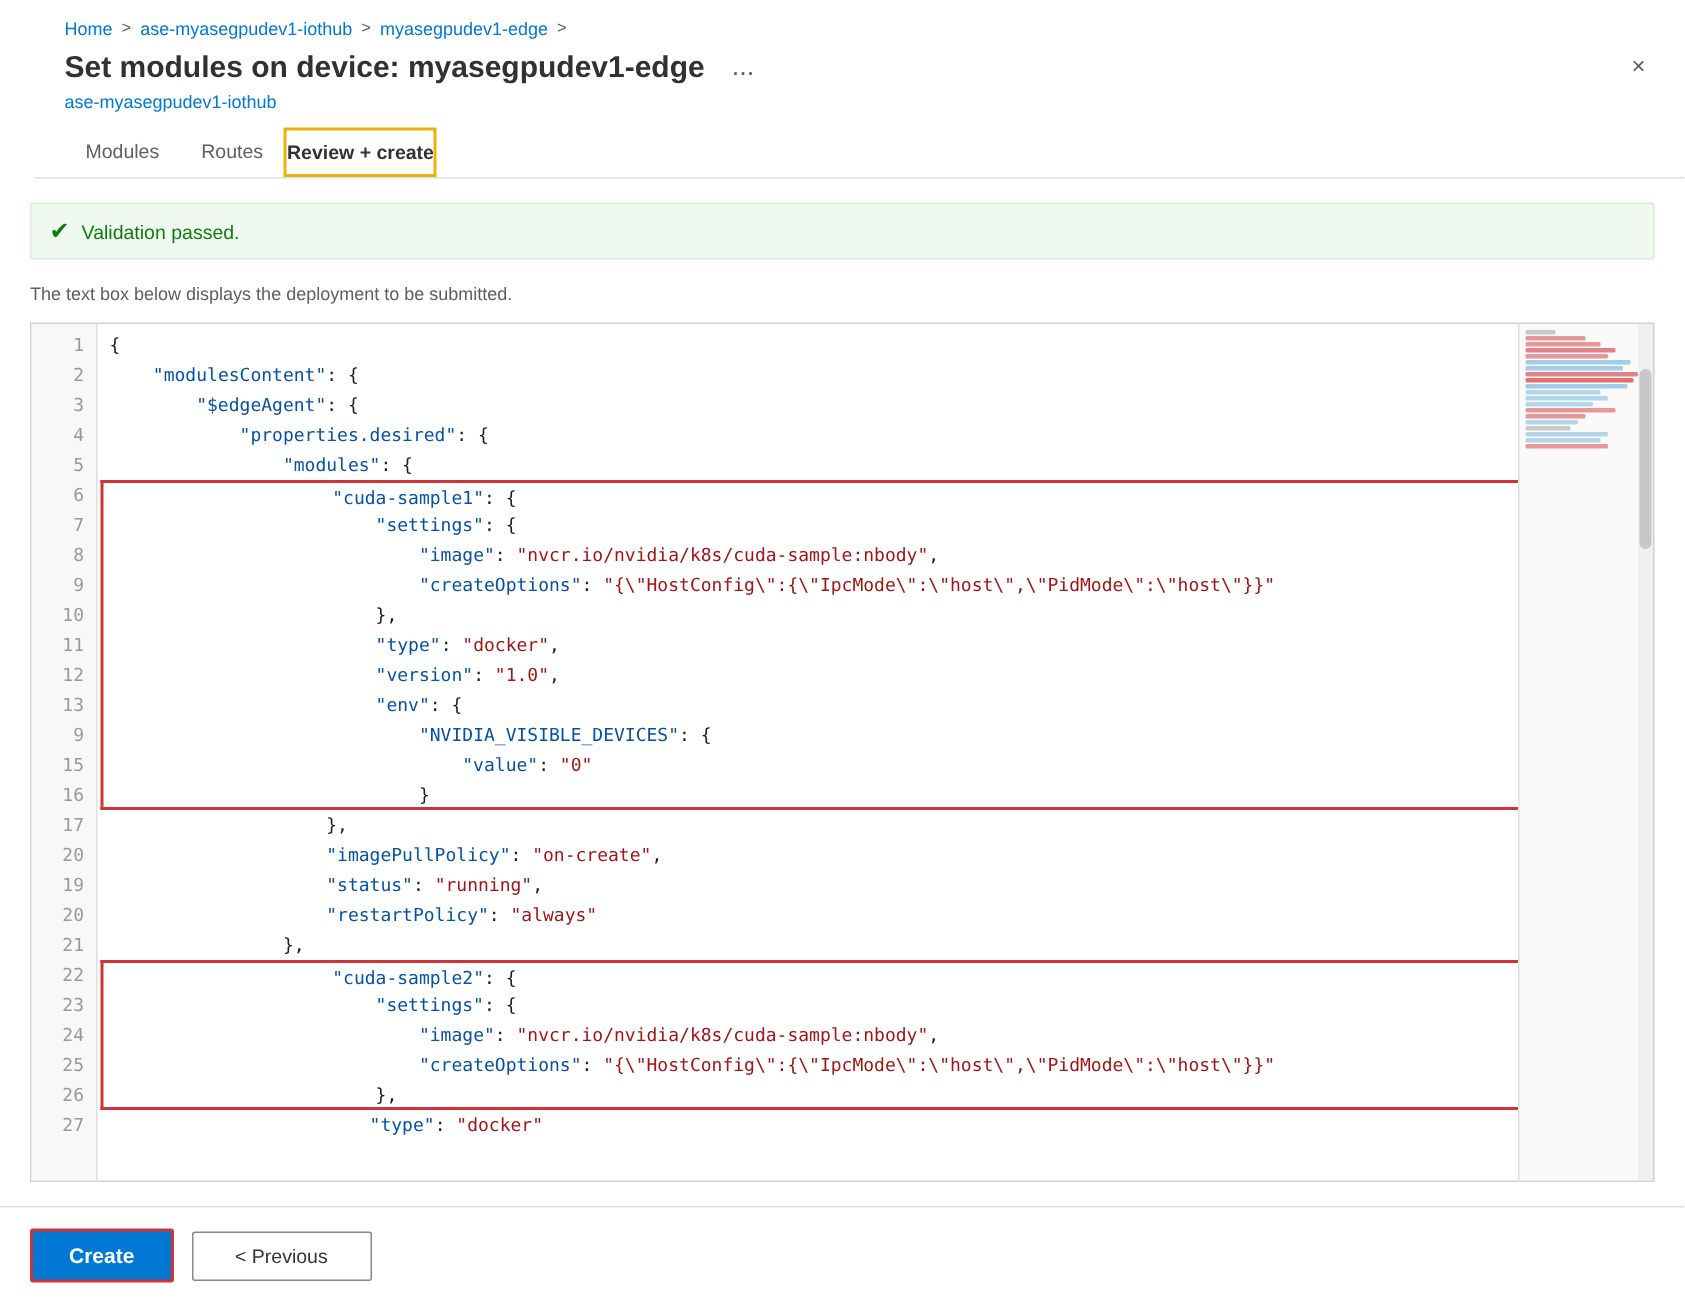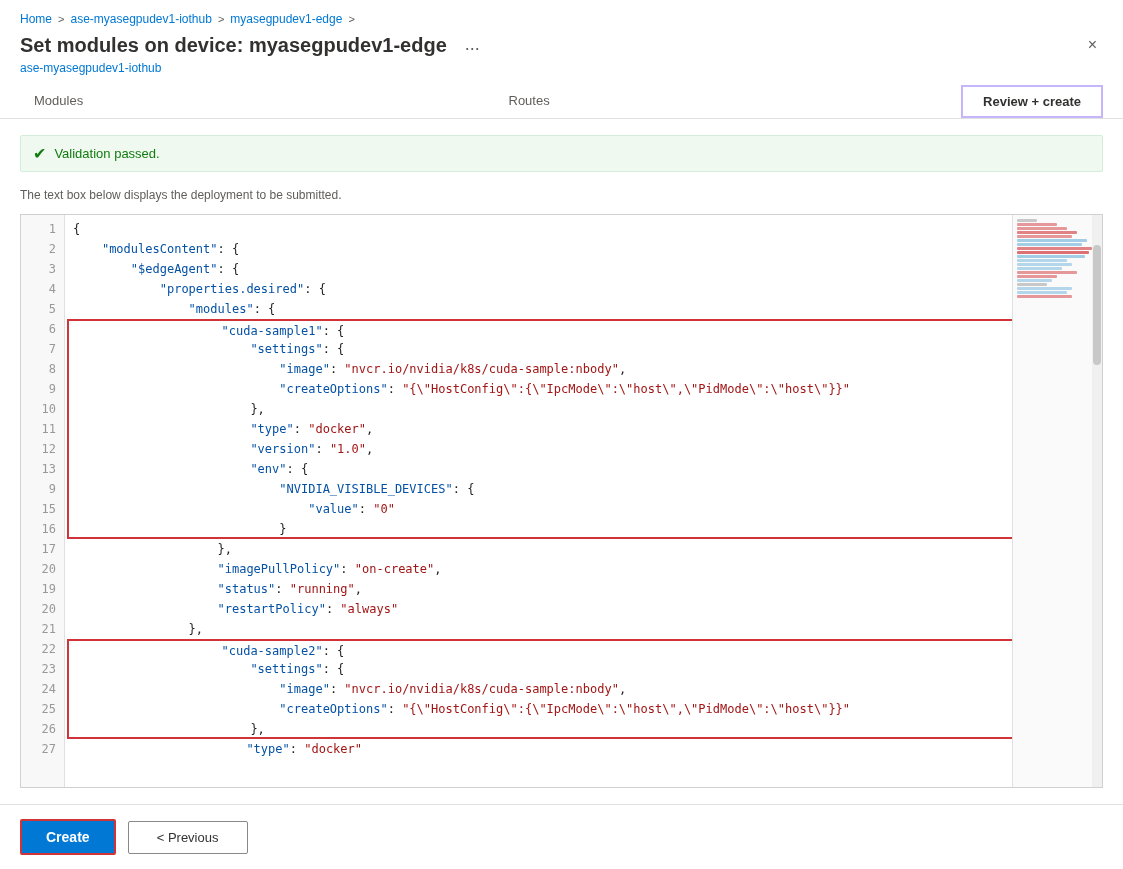--- a/index.html
+++ b/index.html
@@ -1,33 +1,33 @@
 <!DOCTYPE html>
 <html><head>
   <meta charset="utf-8">
   <style>
     * { box-sizing: border-box; margin: 0; padding: 0; }
     body { font-family: 'Segoe UI', Arial, sans-serif; font-size: 13px; background: #fff; color: #333; width: 1123px; height: 869px; overflow: hidden; display: flex; flex-direction: column; }
 
-    .top-bar { padding: 12px 20px 0 20px; border-bottom: 1px solid #e0e0e0; }
+    .top-bar { padding: 12px 20px 0 20px; border-bottom: 1px solid #e0e0e0; margin-left: 23px; }
     .breadcrumb { display: flex; align-items: center; gap: 6px; font-size: 12px; color: #0078d4; margin-bottom: 8px; }
     .breadcrumb span { color: #605e5c; }
     .breadcrumb a { color: #0078d4; text-decoration: none; cursor: pointer; }
     .breadcrumb-sep { color: #605e5c; font-size: 11px; }
 
     .page-header { display: flex; align-items: flex-start; justify-content: space-between; margin-bottom: 4px; }
     .page-title { font-size: 20px; font-weight: 600; color: #323130; }
     .page-dots { font-size: 18px; color: #605e5c; margin-left: 10px; cursor: pointer; }
     .close-btn { font-size: 16px; color: #605e5c; cursor: pointer; background: none; border: none; padding: 2px 6px; }
     .page-subtitle { font-size: 12px; color: #0078d4; margin-bottom: 10px; }
 
-    .tabs { display: flex; gap: 0; justify-content: space-between; }
+    .tabs { display: flex; gap: 0; }
     .tab { padding: 8px 14px; font-size: 13px; color: #605e5c; cursor: pointer; border-bottom: 2px solid transparent; text-decoration: none; background: none; border-top: none; border-left: none; border-right: none; }
     .tab.active { color: #0078d4; border-bottom: 2px solid #0078d4; font-weight: 600; }
-    .tab.highlighted { border: 2px solid #c4b5fd; color: #323130; font-weight: 600; padding: 6px 20px; }
+    .tab.highlighted { border: 2px solid #eab308; color: #323130; font-weight: 600; padding: 6px 0; }
 
     .main-content { flex: 1; padding: 16px 20px; overflow: hidden; display: flex; flex-direction: column; }
 
     .validation-bar { display: flex; align-items: center; gap: 8px; background: #f0f9f0; border: 1px solid #d4edda; padding: 8px 12px; margin-bottom: 16px; border-radius: 2px; }
     .validation-icon { color: #107c10; font-size: 16px; }
     .validation-text { font-size: 13px; color: #107c10; }
 
     .section-title { font-size: 15px; font-weight: 600; color: #323130; margin-bottom: 6px; }
     .section-desc { font-size: 12px; color: #605e5c; margin-bottom: 12px; }
 

